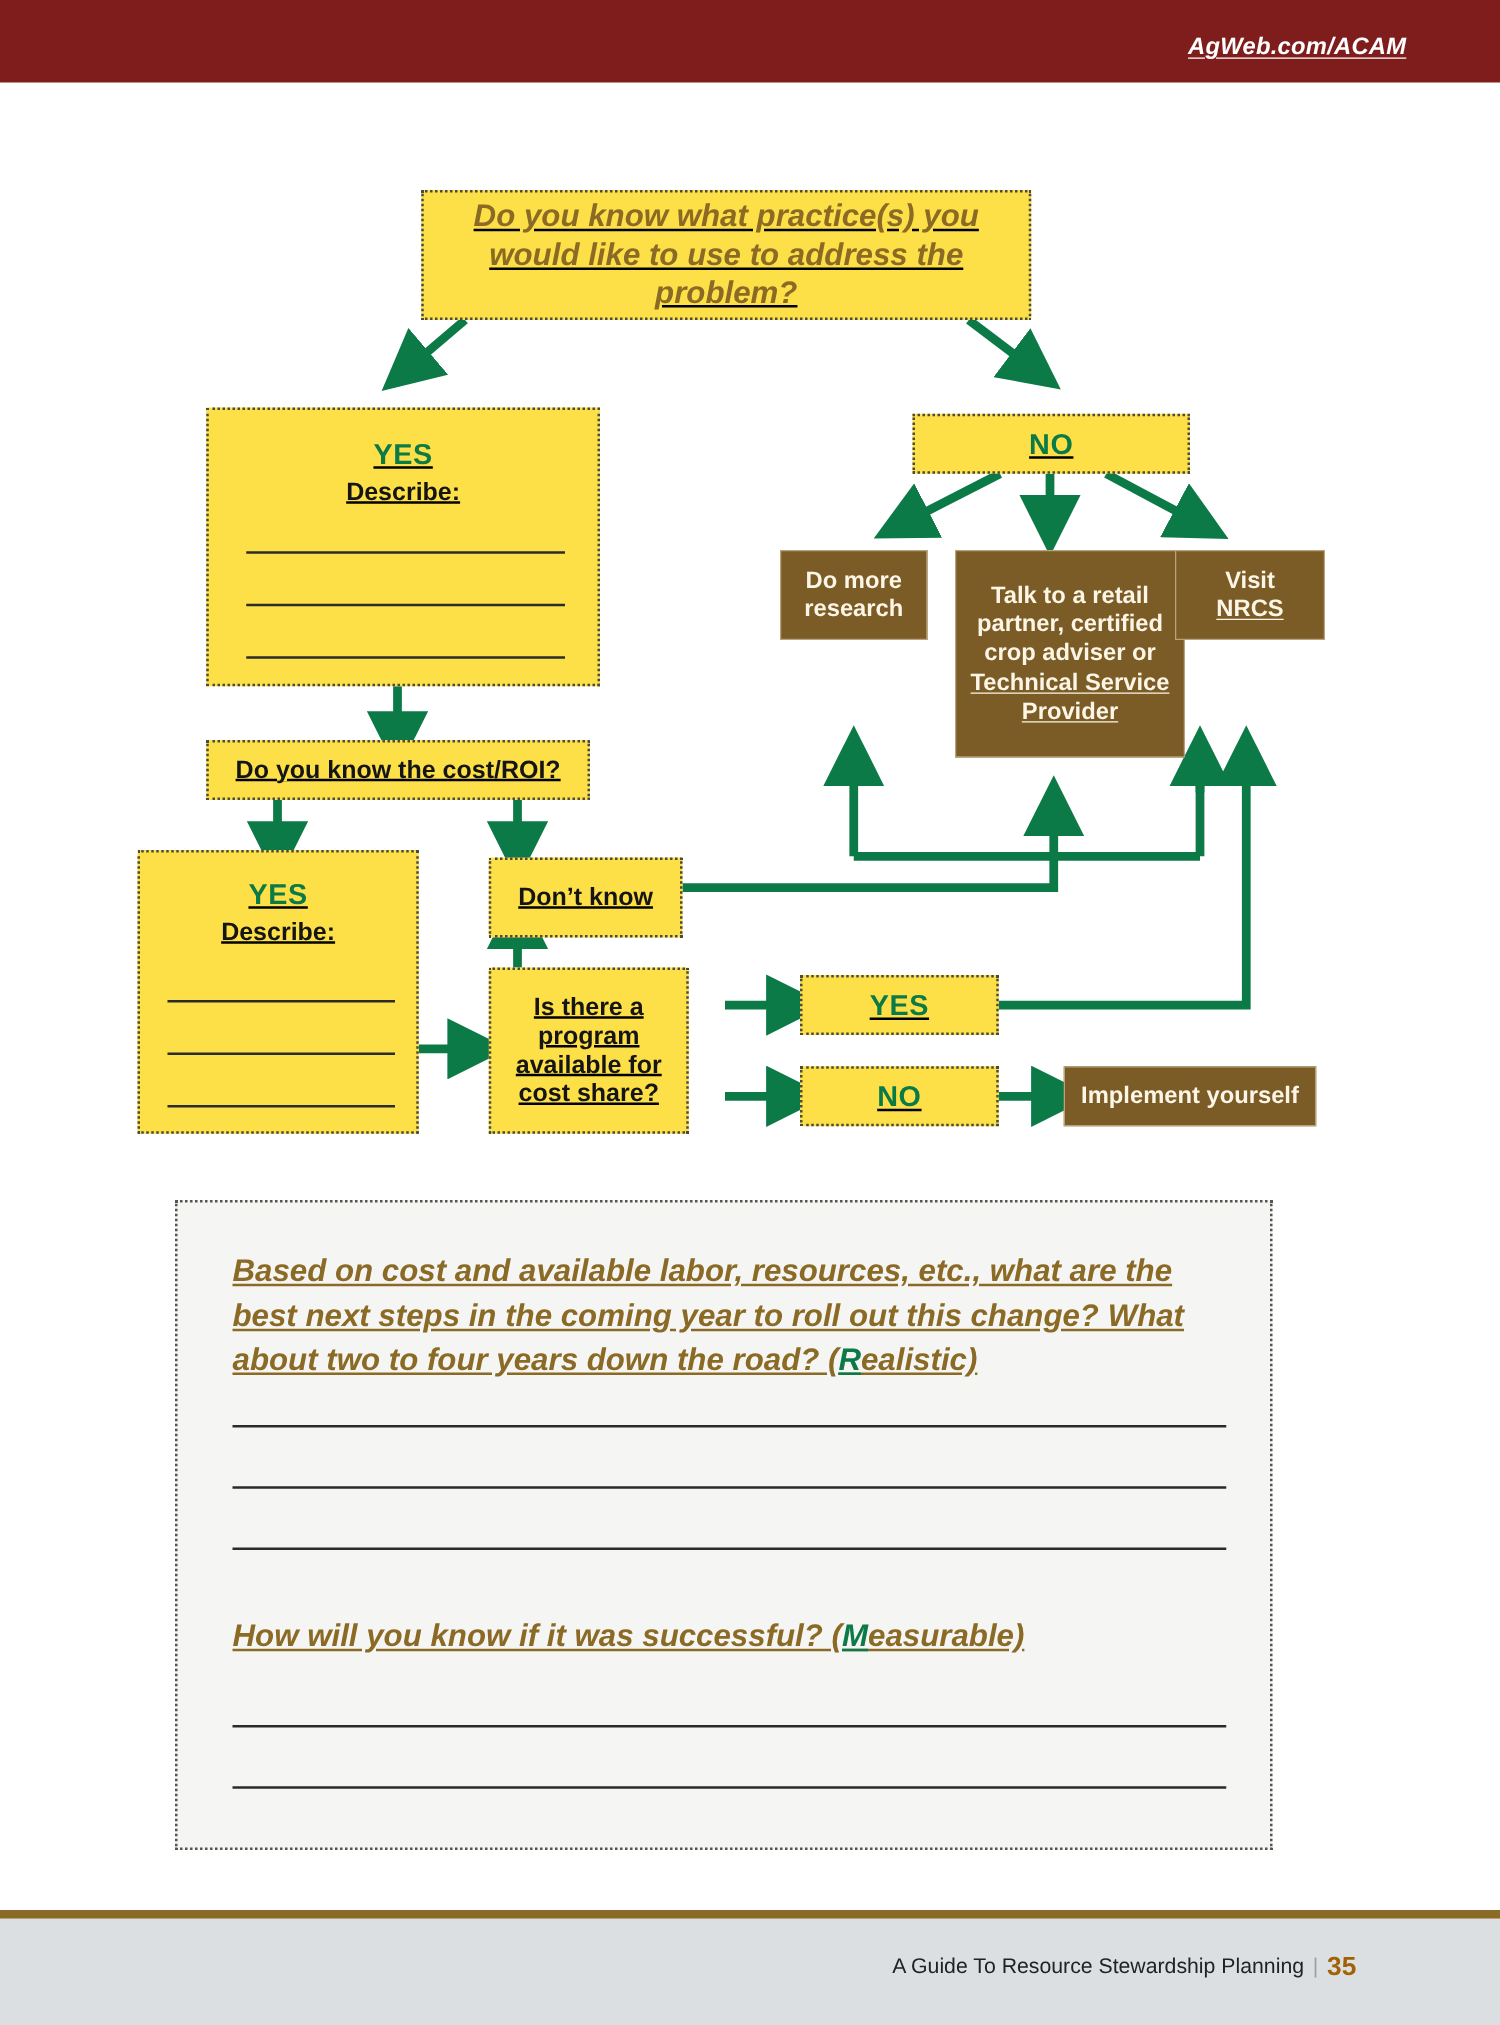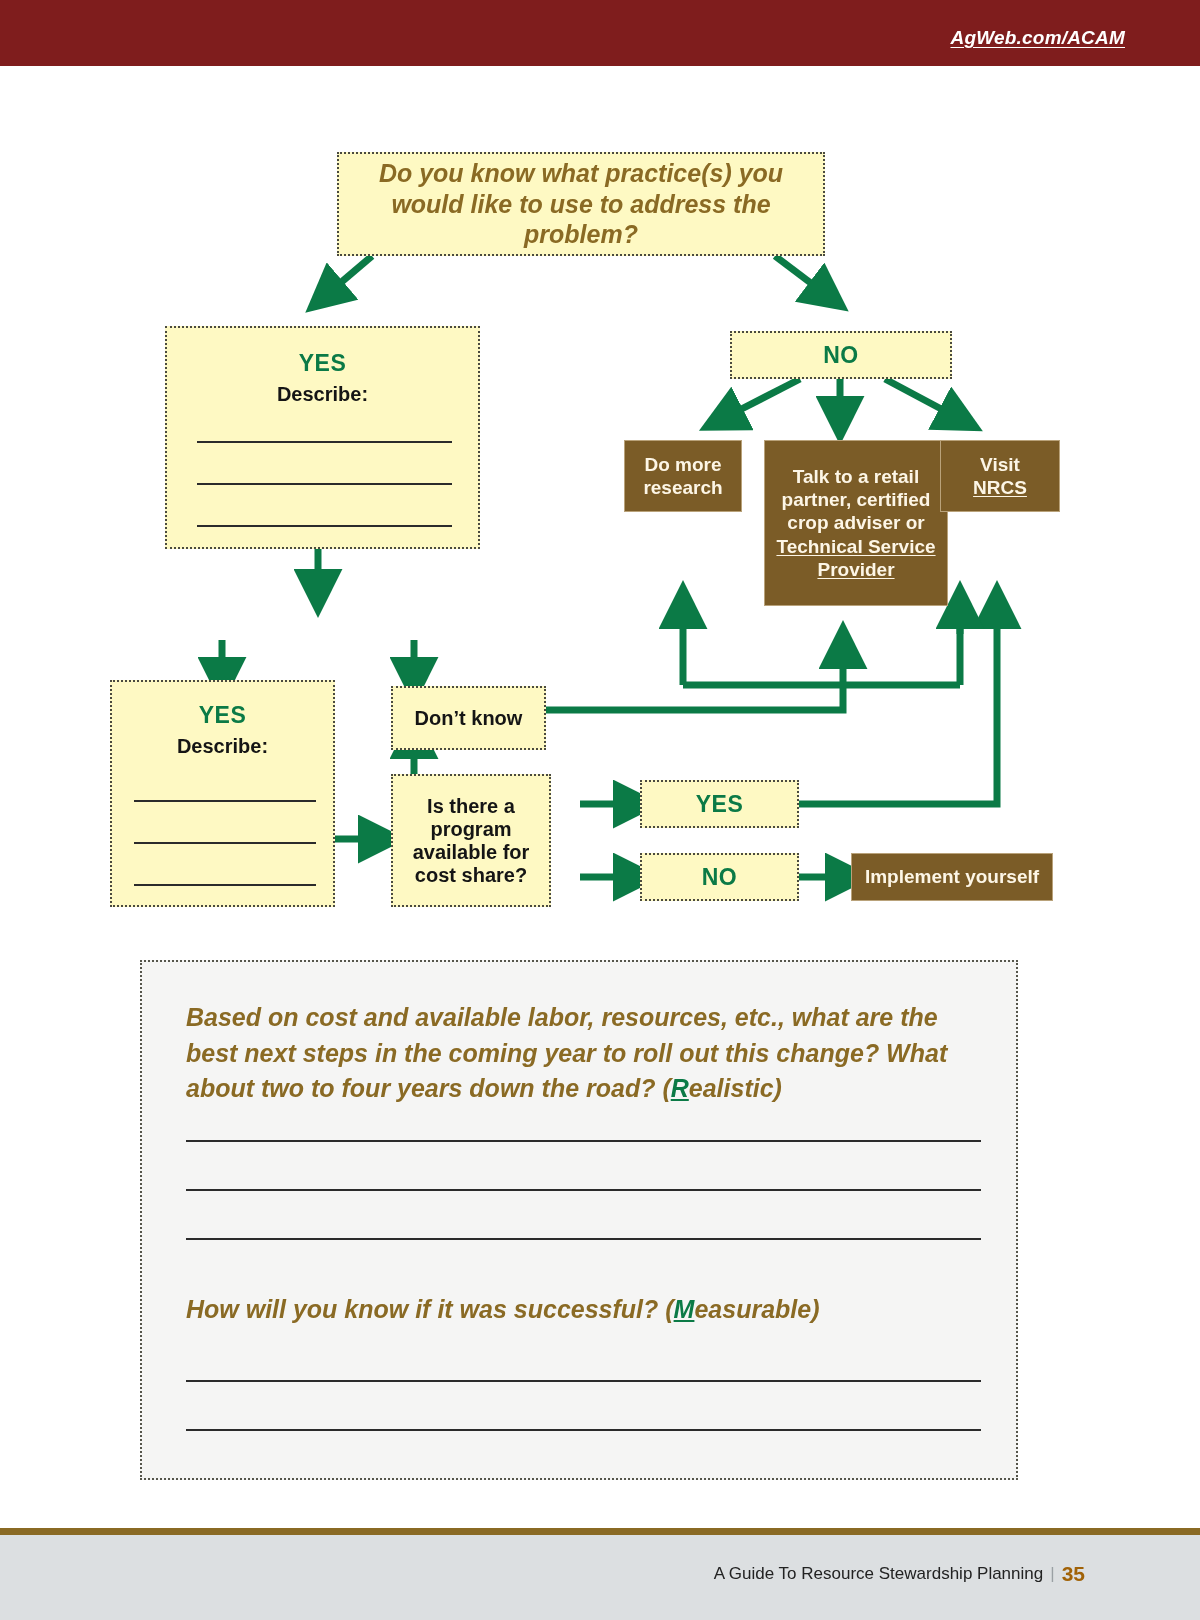--- a/index.html
+++ b/index.html
@@ -20,23 +20,24 @@
   }
   
   .flow{position:absolute;left:0;top:74px;width:1200px;height:880px;}
   .flow svg{position:absolute;left:0;top:0;}
   .node{
     position:absolute;box-sizing:border-box;
     display:flex;flex-direction:column;align-items:center;justify-content:center;
     text-align:center;
   }
   .dotted{
-    background:#fef9c3;
+    background:#fde047;
     border:2px dotted #4a4a3f;
     border-style:dotted;
+    text-decoration:underline;
   }
   .brown{
     background:#7b5c27;border:1px solid #b9a27a;color:#fdf6e6;
   }
   .q-title{
     color:#8a6a24;font-weight:700;font-style:italic;font-size:25px;line-height:1.22;
     padding:0 18px;
   }
   .lbl-green{color:#0b7a46;font-weight:700;font-size:23px;letter-spacing:.5px;text-align:right;}
   .lbl-black{color:#151515;font-weight:700;font-size:20px;line-height:1.15;}
@@ -46,21 +47,21 @@
     position:absolute;height:0;border-top:2.5px solid #2b2b2b;
   }
   
   .sheet{
     position:absolute;left:140px;top:960px;width:878px;height:520px;
     box-sizing:border-box;background:#f5f5f4;
     border:2px dotted #55554b;
   }
   .sheet-q{
     position:absolute;color:#8a6a24;font-weight:700;font-style:italic;
-    font-size:25px;line-height:1.42;
+    font-size:25px;line-height:1.42;text-decoration:underline;
   }
   .sheet-q .hl{color:#0b7a46;text-decoration:underline;text-underline-offset:2px;}
   .sheet-line{
     position:absolute;height:0;border-top:2.5px solid #2b2b2b;
   }
   
   .foot-rule{position:absolute;left:0;top:1528px;width:1200px;height:7px;background:#8a6a24;}
   .foot{position:absolute;left:0;top:1535px;width:1200px;height:85px;background:#dcdfe1;}
   .foot-txt{
     position:absolute;right:115px;top:1562px;
@@ -153,20 +154,23 @@
       <span>Talk to a retail partner, certified crop adviser or </span><u>Technical Service Provider</u>
     </span>
   </div>
 
   <div class="node brown" style="left:940px;top:366px;width:120px;height:72px;">
     <span class="brown-txt">
       <span>Visit </span><br><u>NRCS</u>
     </span>
   </div>
 
+  <div class="node dotted" style="left:165px;top:518px;width:307px;height:48px;">
+    <span class="lbl-black">Do you know the cost/ROI?</span>
+  </div>
 
   <div class="node dotted" style="left:110px;top:606px;width:225px;height:227px;justify-content:flex-start;padding-top:20px;">
     <span class="lbl-green">YES</span>
     <span class="lbl-black" style="margin-top:6px;">Describe:</span>
     <div class="wline" style="left:22px;top:118px;width:182px;"></div>
     <div class="wline" style="left:22px;top:160px;width:182px;"></div>
     <div class="wline" style="left:22px;top:202px;width:182px;"></div>
   </div>
 
   <div class="node dotted" style="left:391px;top:612px;width:155px;height:64px;">

